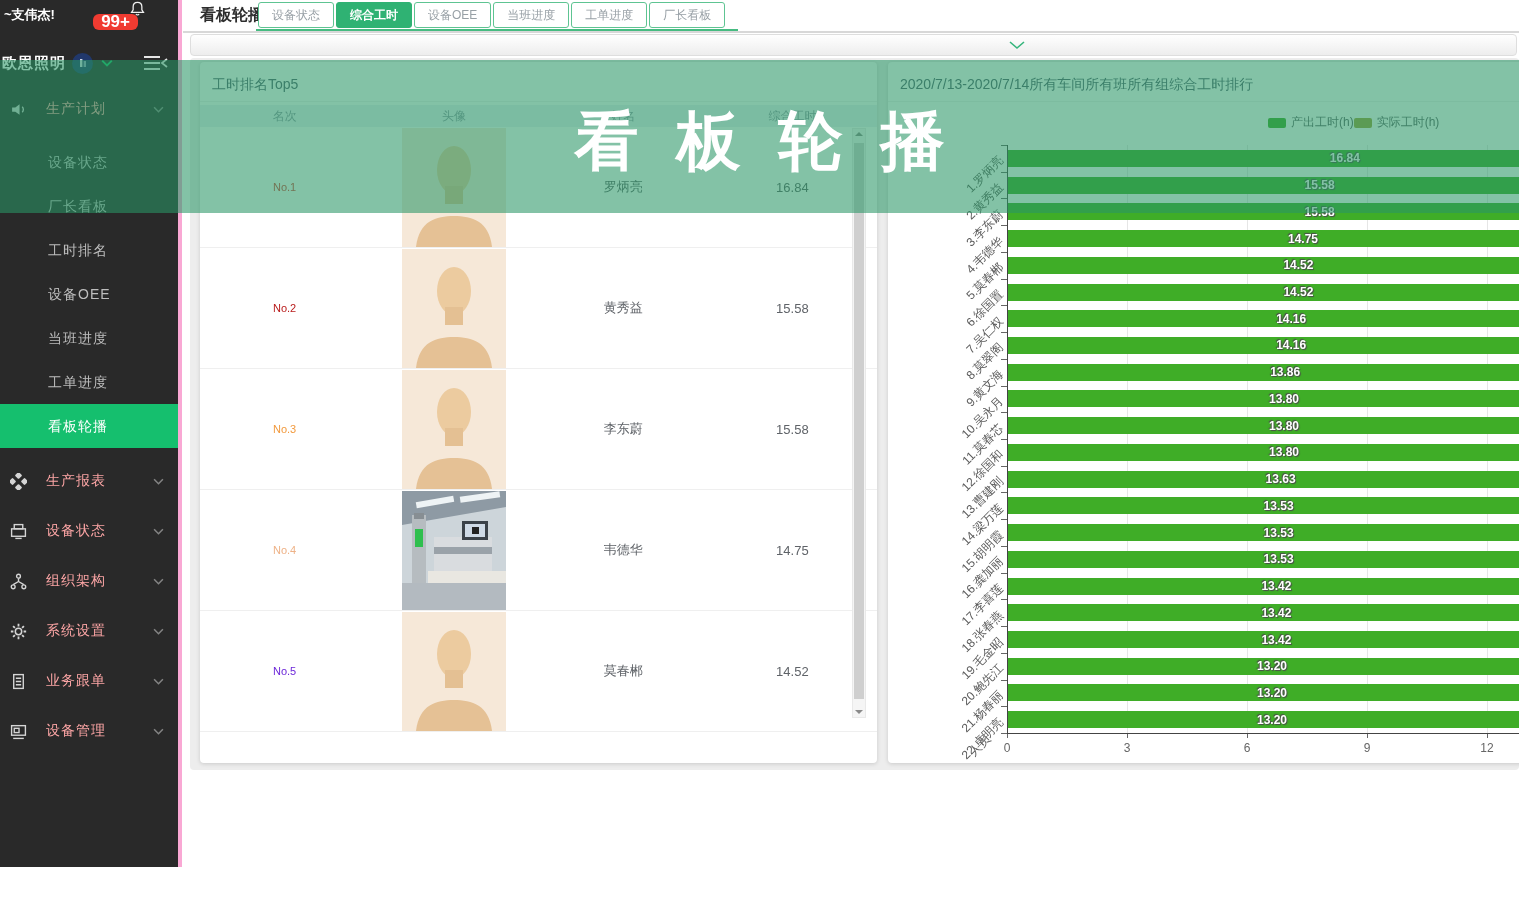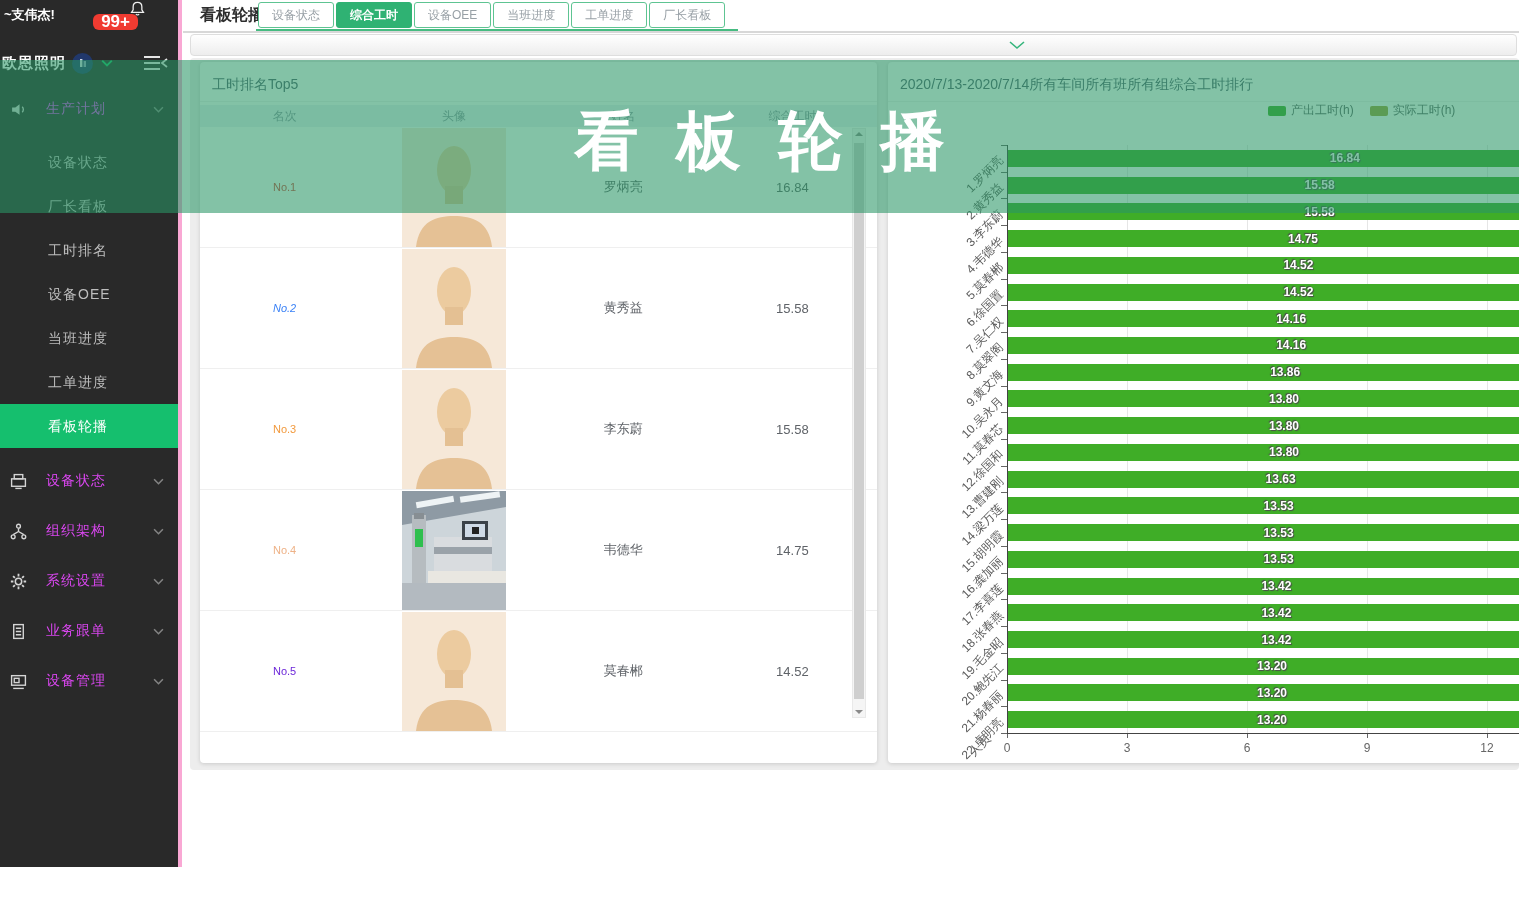--- a/index.html
+++ b/index.html
@@ -15,21 +15,21 @@
   #badge{position:absolute;right:40px;top:14px;background:#f03b31;color:#fff;font-size:17px;
          font-weight:bold;border-radius:6px;padding:2px 8px;line-height:12px}
   #company-row{position:relative;display:flex;align-items:center;height:30px;padding:0 10px 0 2px;margin-top:8px}
   #company{color:#fff;font-size:15px;font-weight:bold;letter-spacing:1px}
   #company-avatar{width:21px;height:21px;border-radius:50%;background:#21386b;margin-left:6px;
                   display:flex;align-items:center;justify-content:center}
   #company-chevron{margin-left:8px;display:flex}
   #collapse-btn{margin-left:auto;display:flex;cursor:pointer}
 
   #menu{margin-top:6px}
-  .menu-parent{display:flex;align-items:center;height:50px;padding:0 14px 0 10px;color:#d946ef;
+  .menu-parent{display:flex;align-items:center;height:50px;padding:0 14px 0 10px;color:#fca5a5;
                font-size:14px;cursor:pointer}
   .micon{width:18px;height:18px;margin-right:18px;display:flex;align-items:center}
   .mlabel{flex:1;letter-spacing:1px}
   .mchev{display:flex;opacity:.8}
   .submenu{padding:6px 0 8px 0}
   .menu-sub{height:44px;line-height:44px;padding-left:48px;color:#bdbdbd;font-size:14px;
             letter-spacing:1px;cursor:pointer}
   .menu-sub.active{background:#15bf6e;color:#fff}
 
   
@@ -68,21 +68,21 @@
 
   
   #vscroll{position:absolute;left:652px;top:66px;width:14px;height:590px;background:#f5f5f5;
            border:1px solid #e9e9e9;box-sizing:border-box}
   .tri{width:0;height:0;border:4px solid transparent;margin:3px auto 0}
   .tri.up{border-bottom-color:#8a8a8a;border-top-width:0}
   .tri.down{border-top-color:#8a8a8a;border-bottom-width:0;position:absolute;bottom:3px;left:2px}
   #vthumb{position:absolute;left:1px;top:14px;width:10px;height:556px;background:#cfcfcf}
 
   
-  #legend{position:absolute;left:380px;top:40px;display:flex;gap:16px;align-items:center}
+  #legend{position:absolute;left:380px;top:52px;display:flex;align-items:center}
   .leg-item{display:flex;align-items:center;gap:5px;font-size:12px;color:#61656a}
   .leg-swatch{width:18px;height:10px;border-radius:2px}
   #plot{position:absolute;left:0;top:83px;width:800px;height:640px}
   .gridline{position:absolute;top:0;width:1px;background:#e6e6e6}
   .axis-y{position:absolute;left:119px;top:0;width:1px;background:#444}
   .axis-x{position:absolute;left:119px;width:680px;height:1px;background:#444}
   .ytick{position:absolute;left:113px;width:6px;height:1px;background:#666}
   .xtick{position:absolute;width:1px;height:5px;background:#666}
   .xlabel{position:absolute;width:24px;text-align:center;font-size:12px;color:#666}
   .cat-label{position:absolute;width:110px;height:16px;line-height:16px;text-align:right;
@@ -154,20 +154,38 @@
         <div class="menu-sub">设备状态</div>
         <div class="menu-sub">厂长看板</div>
         <div class="menu-sub">工时排名</div>
         <div class="menu-sub">设备OEE</div>
         <div class="menu-sub">当班进度</div>
         <div class="menu-sub">工单进度</div>
         <div class="menu-sub active">看板轮播</div>
       </div>
       <div class="menu-parent">
         <span class="micon">
+          <svg width="17" height="17" viewBox="0 0 16 16">
+            <g transform="rotate(45 8 8)" fill="#d5d5d5">
+              <rect x="1.5" y="1.5" width="5" height="5" rx="1"></rect>
+              <rect x="9.5" y="1.5" width="5" height="5" rx="1"></rect>
+              <rect x="1.5" y="9.5" width="5" height="5" rx="1"></rect>
+              <rect x="9.5" y="9.5" width="5" height="5" rx="1"></rect>
+            </g>
+          </svg>
+        </span>
+        <span class="mlabel">生产报表</span>
+        <span class="mchev">
+          <svg width="11" height="7" viewBox="0 0 10 6" fill="none" stroke="#9b9b9b" stroke-width="1.4">
+            <path d="M1 1l4 4 4-4"></path>
+          </svg>
+        </span>
+      </div>
+      <div class="menu-parent">
+        <span class="micon">
           <svg width="17" height="17" viewBox="0 0 16 16" fill="none" stroke="#d5d5d5" stroke-width="1.3">
             <rect x="4" y="1.5" width="8" height="4"></rect>
             <rect x="1.5" y="5.5" width="13" height="7"></rect>
             <path d="M5 14.5h6"></path>
           </svg>
         </span>
         <span class="mlabel">设备状态</span>
         <span class="mchev">
           <svg width="11" height="7" viewBox="0 0 10 6" fill="none" stroke="#9b9b9b" stroke-width="1.4">
             <path d="M1 1l4 4 4-4"></path>
@@ -280,21 +298,21 @@
               <ellipse cx="52" cy="42" rx="17" ry="24" fill="#eccb9f"></ellipse>
               <rect x="43" y="58" width="18" height="18" fill="#e4c093"></rect>
               <path d="M14 119c3-26 20-31 38-31s35 5 38 31z" fill="#e5c195"></path>
             </svg></div>
         </div>
         <div class="tcell">罗炳亮</div>
         <div class="tcell">16.84</div>
       </div>
       <div class="trow">
         <div class="tcell">
-          <span class="rank-no" style="color: #3b82f6; font-style: italic;">No.2</span>
+          <span class="rank-no" style="color: #b91c1c;">No.2</span>
         </div>
         <div class="tcell">
           <div class="avatar-box"><svg width="104" height="119" viewBox="0 0 104 119">
               <rect width="104" height="119" fill="#f6e8d8"></rect>
               <ellipse cx="52" cy="42" rx="17" ry="24" fill="#eccb9f"></ellipse>
               <rect x="43" y="58" width="18" height="18" fill="#e4c093"></rect>
               <path d="M14 119c3-26 20-31 38-31s35 5 38 31z" fill="#e5c195"></path>
             </svg></div>
         </div>
         <div class="tcell">黄秀益</div>

